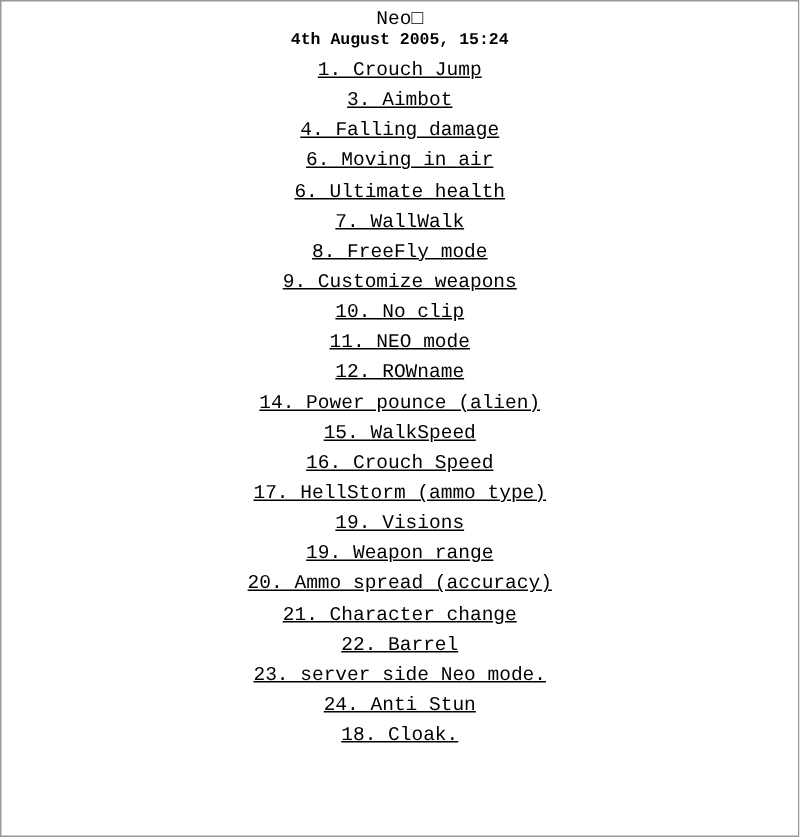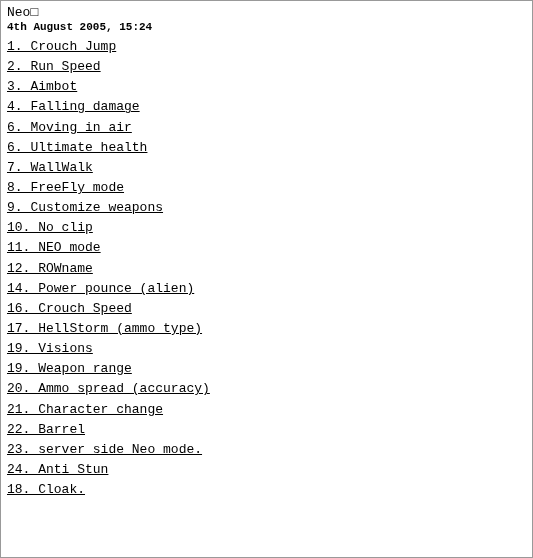--- a/index.html
+++ b/index.html
@@ -1,18 +1,19 @@
 <!DOCTYPE html>
 <html><head>
   <meta charset="utf-8">
   <style>
     * {
       margin: 0;
       padding: 0;
       box-sizing: border-box;
+      text-align: center;
     }
     body {
       background: #ffffff;
       font-family: 'Courier New', Courier, monospace;
       font-size: 13px;
       color: #000000;
       width: 533px;
       min-height: 558px;
     }
     .container {
@@ -42,32 +43,32 @@
     }
   </style>
 </head>
 <body>
 
 <div class="container">
   <div class="header-title">Neo□</div>
   <div class="header-date">4th August 2005, 15:24</div>
   <ul class="item-list">
   <li>1.  Crouch Jump</li>
-      <li>2.  Run Speed</li>
       <li>3.  Aimbot</li>
       <li>4.  Falling damage</li>
       <li>6.  Moving in air</li>
       <li>6.  Ultimate health</li>
       <li>7.  WallWalk</li>
       <li>8.  FreeFly mode</li>
       <li>9.  Customize weapons</li>
       <li>10. No clip</li>
       <li>11. NEO mode</li>
       <li>12. ROWname</li>
       <li>14. Power pounce (alien)</li>
+      <li>15. WalkSpeed</li>
       <li>16. Crouch Speed</li>
       <li>17. HellStorm (ammo type)</li>
       <li>19. Visions</li>
       <li>19. Weapon range</li>
       <li>20. Ammo spread (accuracy)</li>
       <li>21. Character change</li>
       <li>22. Barrel</li>
       <li>23. server side Neo mode.</li>
       <li>24. Anti Stun</li>
       <li>18. Cloak.</li>

